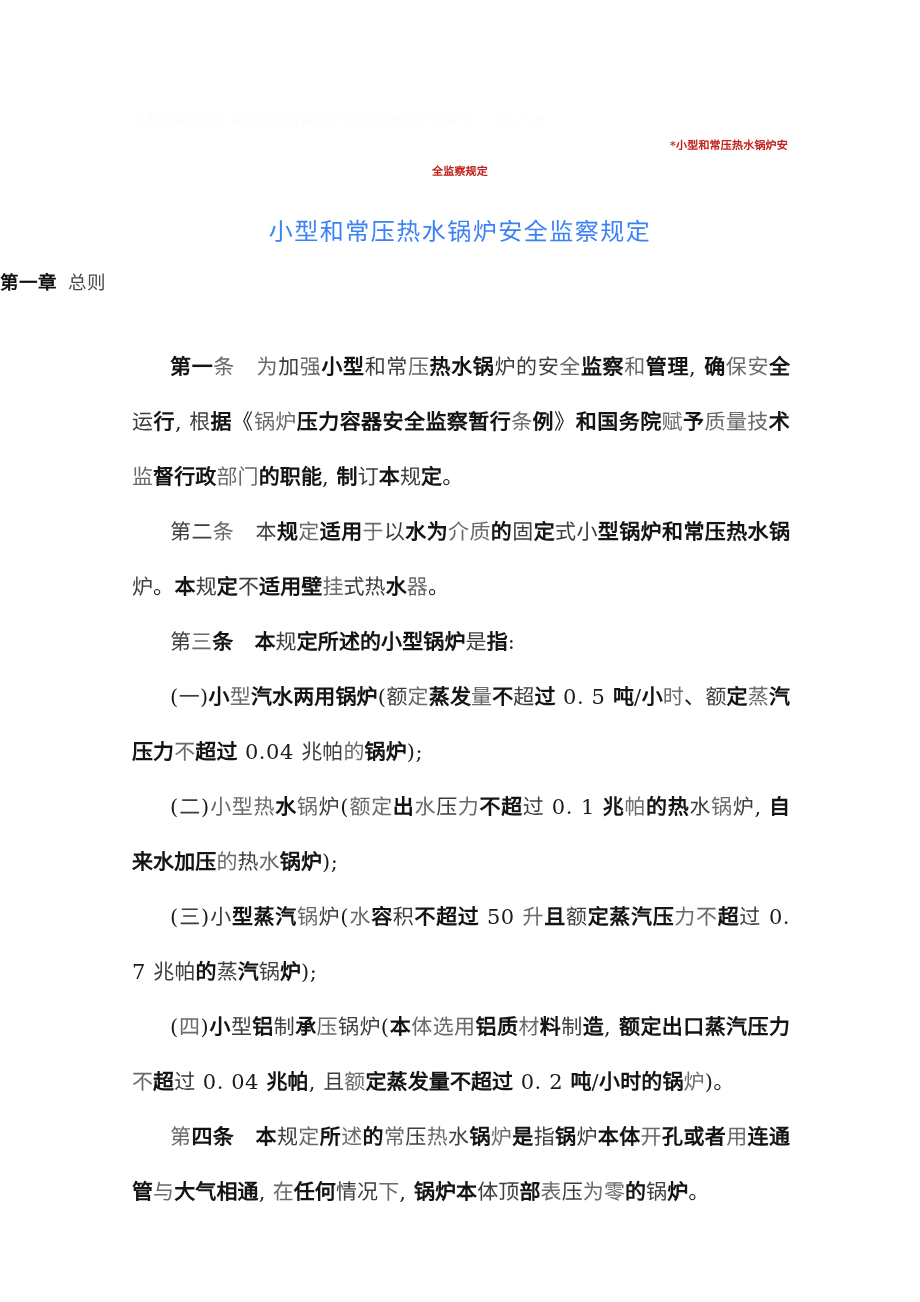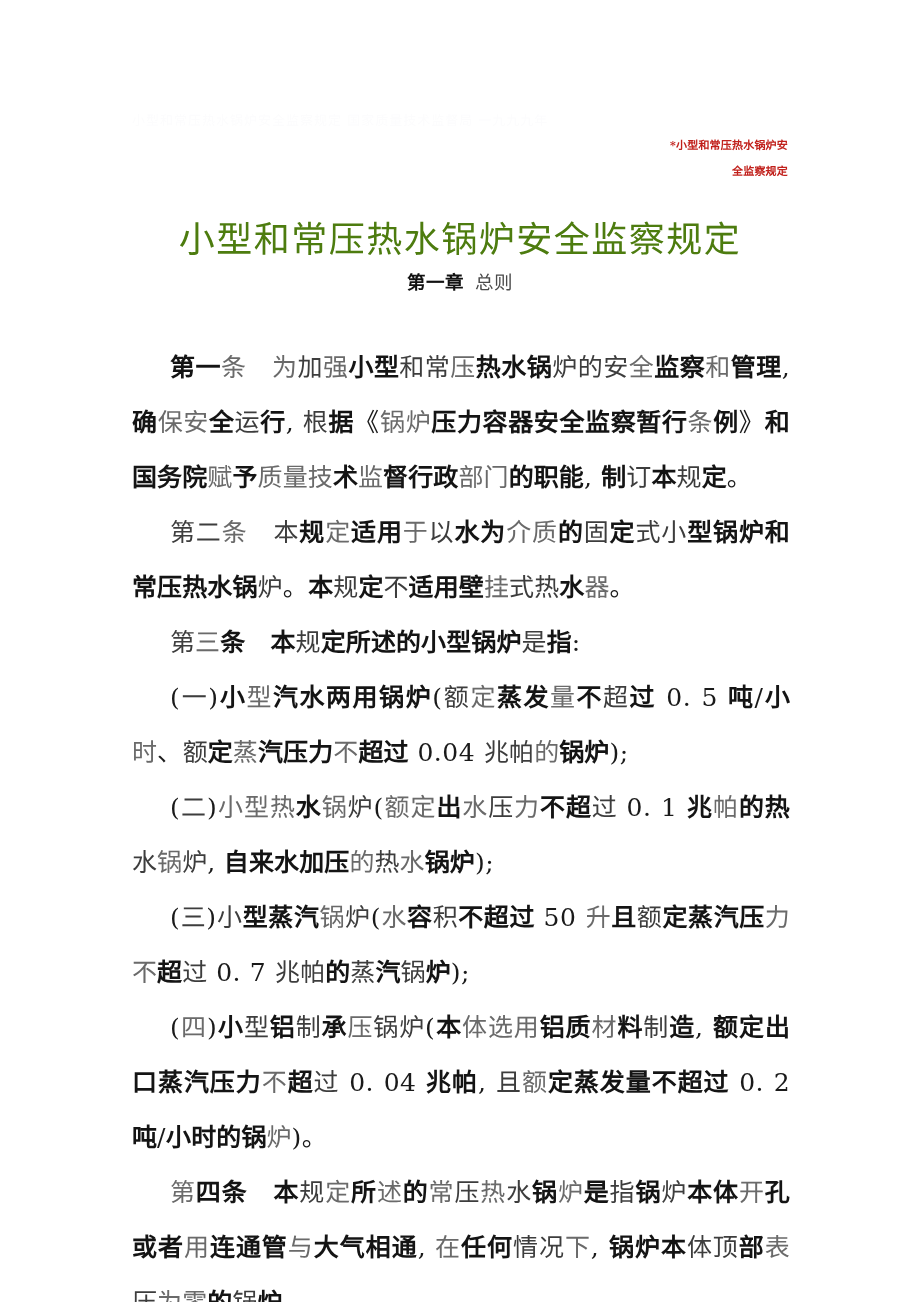--- a/index.html
+++ b/index.html
@@ -43,45 +43,45 @@
     text-align: right;
     font-family: "DejaVu Serif", "Liberation Serif", serif;
     font-weight: 700;
     font-size: 11px;
     line-height: 26px;
     color: #c1201b;
     letter-spacing: 0.2px;
   }
   .red-header .line2 {
     display: block;
-    text-align: right;
+    text-align: center;
   }
 
   
   .doc-title {
     position: absolute;
     left: 0;
     top: 196px;
     width: 920px;
     text-align: center;
     font-family: "DejaVu Serif", "Liberation Serif", serif;
     font-weight: 400;
-    font-size: 36px;
+    font-size: 24px;
     line-height: 40px;
-    color: #4d7c0f;
+    color: #3b82f6;
     letter-spacing: 1.5px;
   }
 
   
   .chapter {
     position: absolute;
     left: 0;
     top: 268px;
     width: 920px;
-    text-align: center;
+    text-align: left;
     font-size: 18.5px;
     line-height: 30px;
     letter-spacing: 0.5px;
   }
   .chapter .ch-num {
     font-weight: 700;
     color: #111111;
   }
   .chapter .ch-name {
     font-family: "DejaVu Serif", "Liberation Serif", serif;
@@ -92,21 +92,21 @@
 
   
   .body-block {
     position: absolute;
     left: 132px;
     top: 340px;
     width: 658px;
   }
 
   .para {
-    font-size: 25px;
+    font-size: 21px;
     line-height: 55px;
     text-align: justify;
     text-justify: inter-ideograph;
     text-indent: 38px;
     margin: 0;
     letter-spacing: 0.1px;
     color: #141414;
   }
 
   

